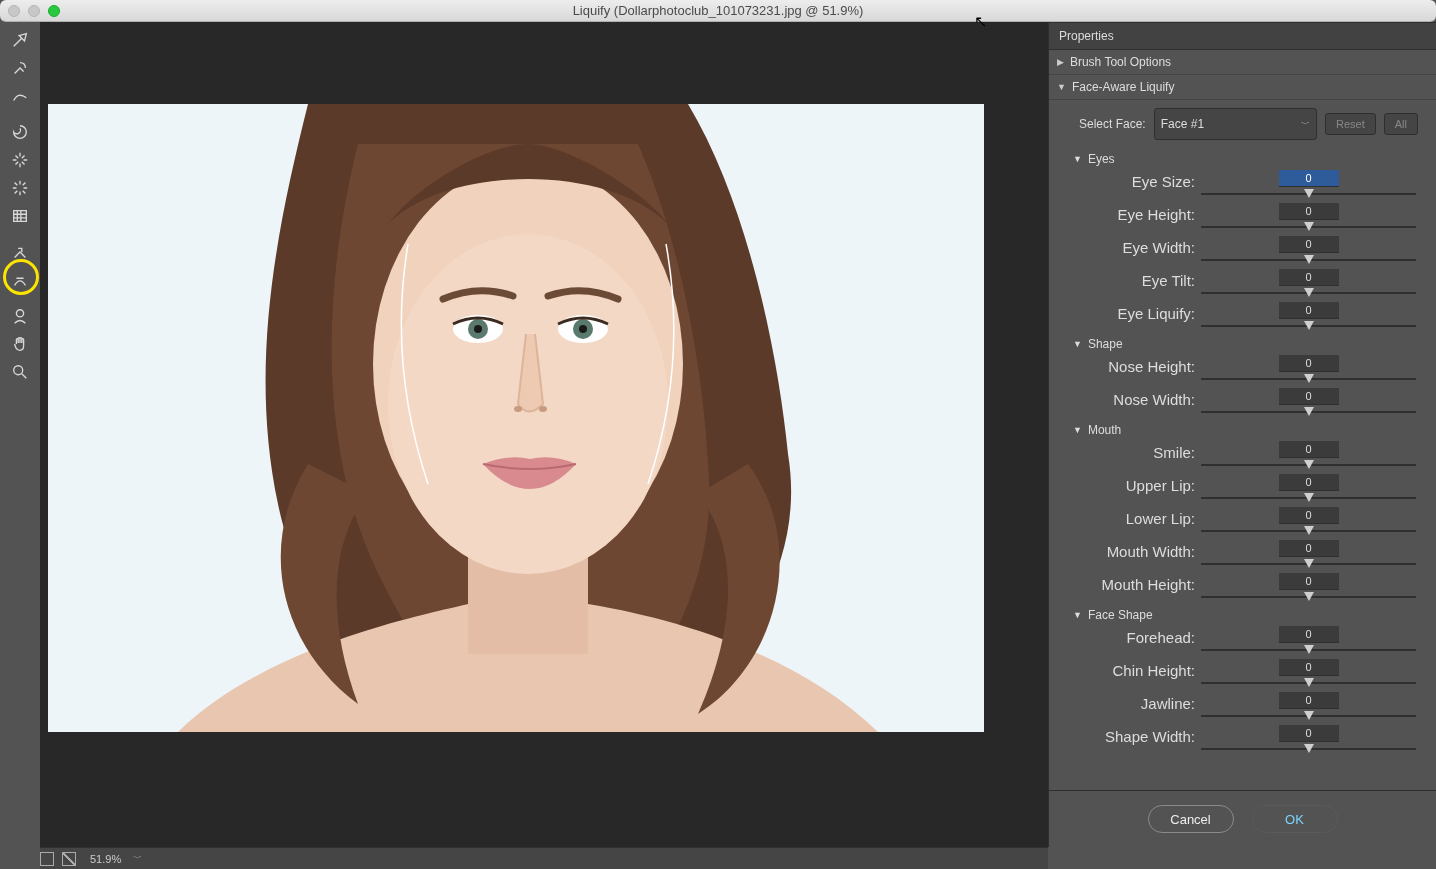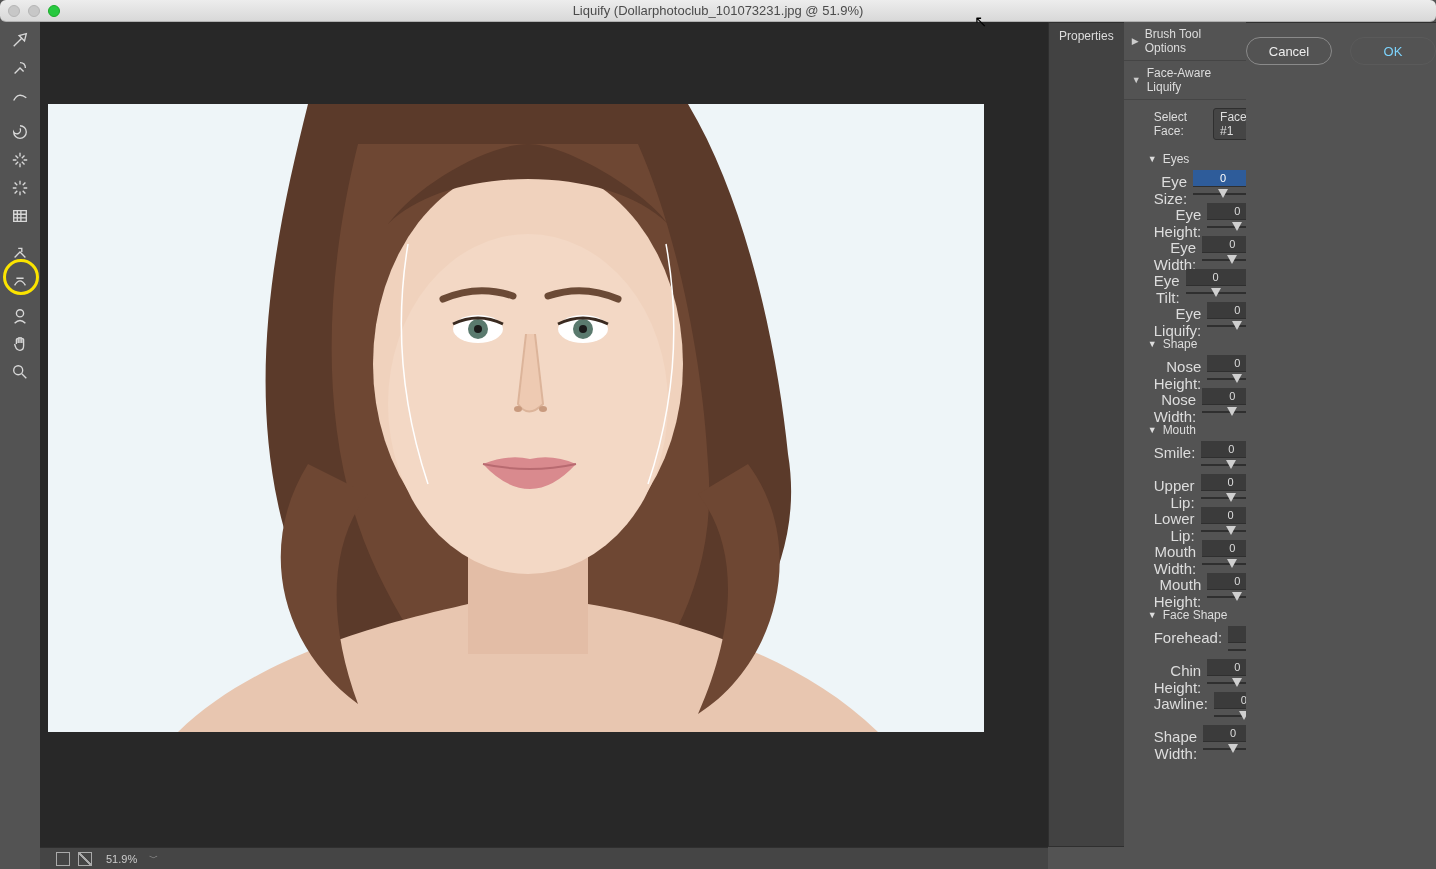--- a/index.html
+++ b/index.html
@@ -23,27 +23,27 @@
 .tool svg { width:18px; height:18px; stroke:#d8d8d8; fill:none; stroke-width:1.5; }
 .tool.spacer { height:4px; }
 .face-highlight { position:absolute; left:3px; top:259px; width:36px; height:36px; border:3px solid #fbe400; border-radius:50%; pointer-events:none; }
 
 
 .canvas-wrap { flex:1; background:#282828; position:relative; }
 .image { position:absolute; left:8px; top:82px; width:936px; height:628px; background:#eaf3f6; overflow:hidden; }
 .portrait-svg { width:100%; height:100%; display:block; }
 
 
-.panel { width:388px; background:#535353; color:#ddd; font-size:12px; display:flex; flex-direction:row; border-left:1px solid #2f2f2f;}
+.panel { width:388px; background:#535353; color:#ddd; font-size:12px; display:flex; flex-direction:column; border-left:1px solid #2f2f2f;}
 .panel-head { background:#424242; padding:6px 10px; font-size:12px; border-bottom:1px solid #2f2f2f; border-top:1px solid #2f2f2f;}
 .section-head { display:flex; align-items:center; gap:6px; padding:5px 8px; background:#535353; cursor:pointer; border-bottom:1px solid #454545;}
 .section-head .tri { font-size:9px; color:#ccc; }
 .scroll { flex:1; overflow-y:auto; }
 
-.selectface-row { display:flex; align-items:center; gap:26px; padding:8px 18px 8px 30px;}
+.selectface-row { display:flex; align-items:center; gap:8px; padding:8px 18px 8px 30px;}
 .sf-label { font-size:12px; color:#ddd; }
 .sf-select { flex:1; height:32px; background:#454545; border:1px solid #2f2f2f; color:#ddd; font-size:12px; padding:0 6px; display:flex; align-items:center; justify-content:space-between; border-radius:3px; cursor:pointer;}
 .sf-btn { height:22px; padding:0 10px; background:#454545; border:1px solid #2f2f2f; color:#888; font-size:11px; border-radius:3px; cursor:pointer;}
 
 .subgroup { padding:4px 0 2px 24px; display:flex; align-items:center; gap:6px; cursor:pointer;}
 .subgroup .tri { font-size:9px; }
 
 .slider-row { display:flex; align-items:flex-start; padding:2px 20px 2px 30px; height:33px;}
 .slider-label { width:122px; text-align:right; font-size:15px; color:#ddd; padding-top:3px; padding-right:6px;}
 .slider-right { flex:1; display:flex; flex-direction:column; }
@@ -51,21 +51,21 @@
 .slider-val.selected { background:#2e5c9a; color:#fff; }
 .slider-track { height:10px; position:relative; }
 .slider-track:before { content:""; position:absolute; left:0; right:0; top:4px; height:2px; background:#2f2f2f; }
 .slider-thumb { position:absolute; left:50%; top:0; width:0; height:0; border-left:5px solid transparent; border-right:5px solid transparent; border-top:9px solid #cfcfcf; transform:translateX(-5px); cursor:pointer;}
 
 .panel-footer { padding:14px 0; display:flex; justify-content:center; gap:18px; border-top:1px solid #2f2f2f; background:#535353;}
 .btn { width:86px; height:28px; border-radius:14px; font-size:13px; border:1px solid #8a8a8a; background:transparent; color:#eee; cursor:pointer;}
 .btn.disabled { color:#7dd3fc; border-color:#5a5a5a; cursor:default;}
 
 
-.statusbar { position:absolute; left:40px; bottom:0; right:388px; height:22px; background:#454545; display:flex; align-items:center; padding:0 16px; gap:8px; color:#ccc; font-size:11px; border-top:1px solid #2f2f2f;}
+.statusbar { position:absolute; left:40px; bottom:0; right:388px; height:22px; background:#454545; display:flex; align-items:center; padding:0 0; gap:8px; color:#ccc; font-size:11px; border-top:1px solid #2f2f2f;}
 .sb-icn { width:14px; height:14px; border:1px solid #aaa; display:inline-block;}
 .sb-zoom { margin-left:6px; }
 .sb-chev { font-size:9px; margin-left:4px; cursor:pointer;}
 
 .cursor-arrow { position:absolute; left:974px; top:12px; font-size:16px; color:#000; pointer-events:none;}
 
 
 .scroll::-webkit-scrollbar{width:14px;}
 .scroll::-webkit-scrollbar-track{background:#454545;}
 .scroll::-webkit-scrollbar-thumb{background:#6a6a6a;border-radius:7px;border:3px solid #454545;}

